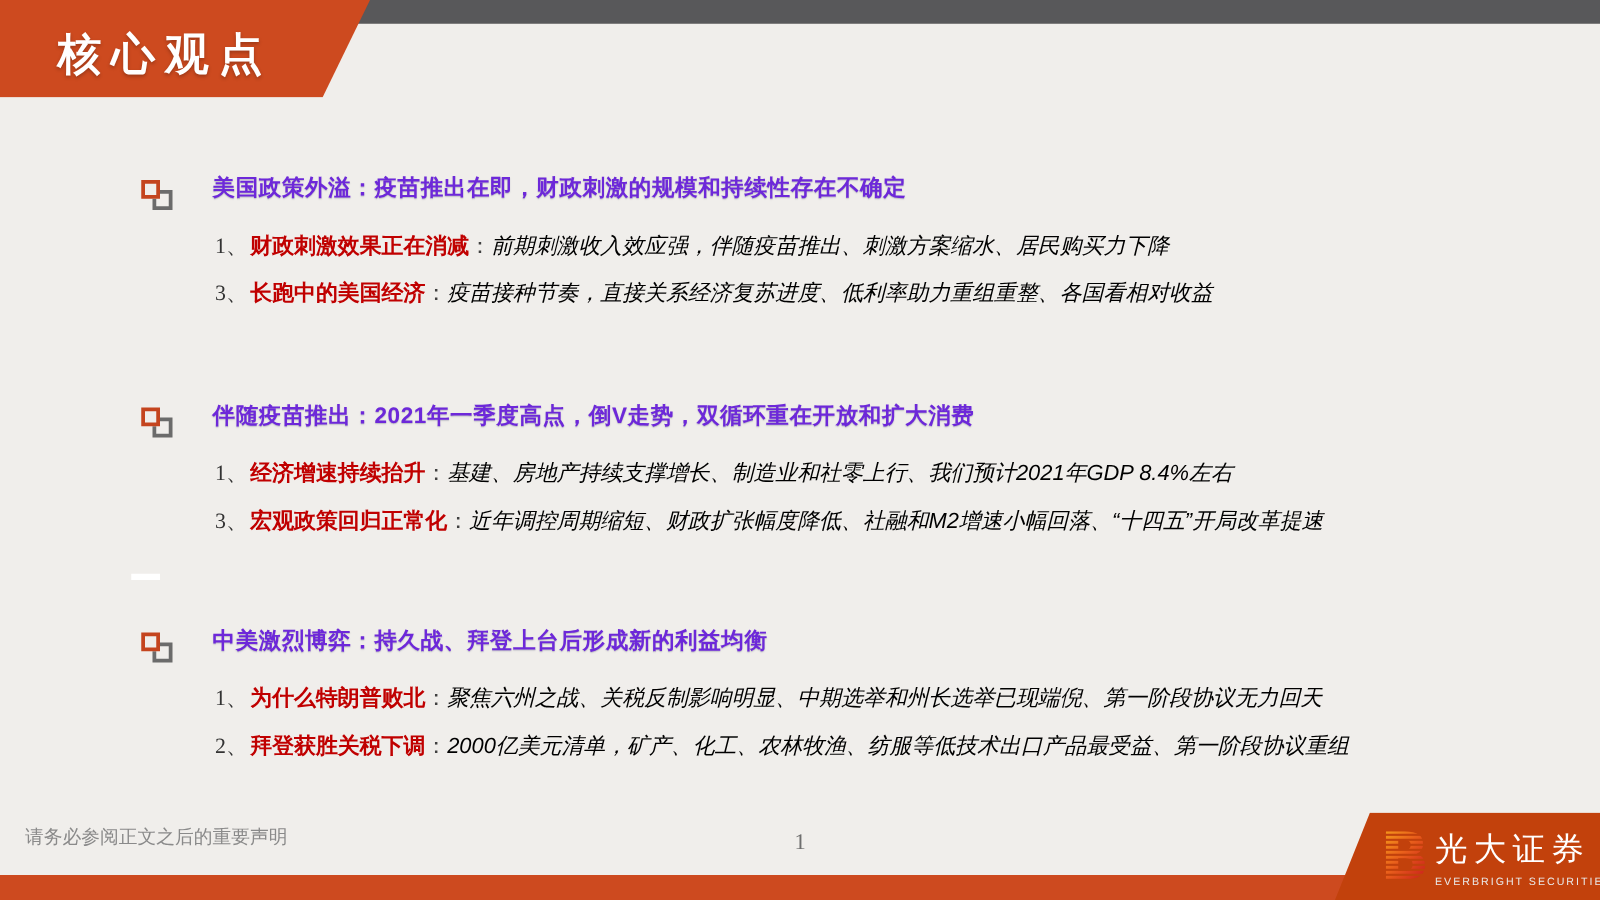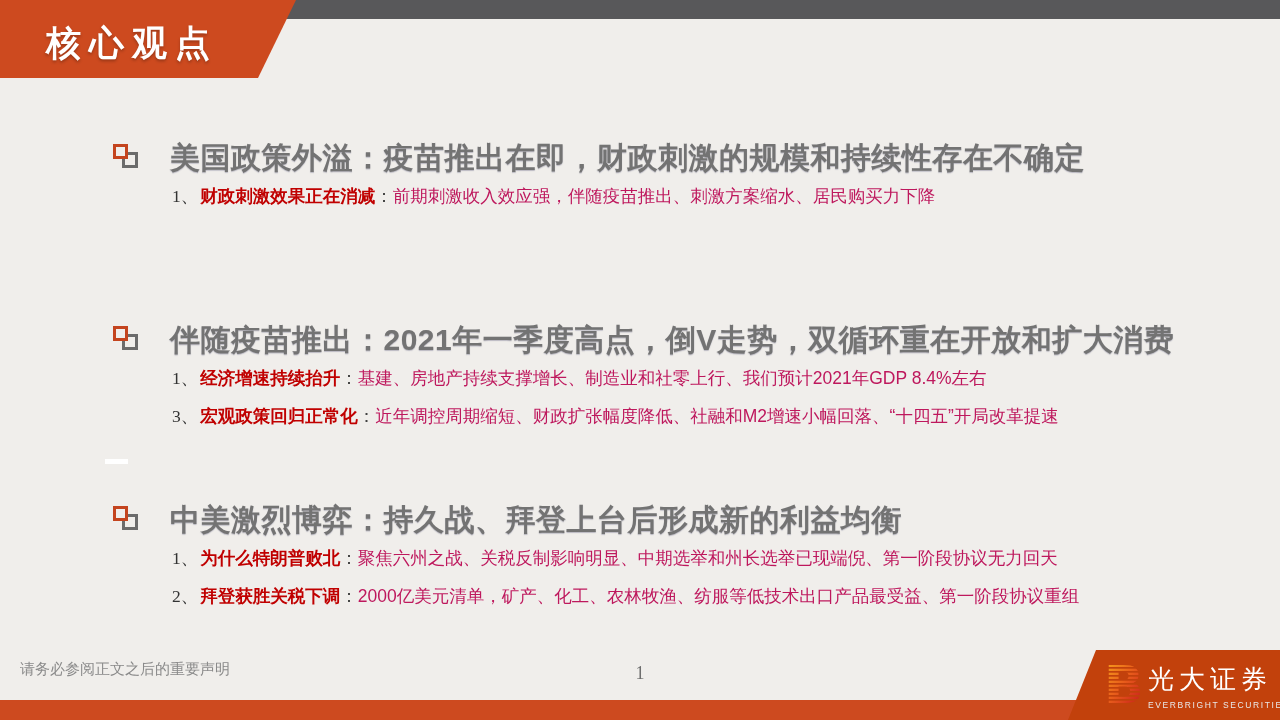--- a/index.html
+++ b/index.html
@@ -29,30 +29,30 @@
   .sq-gray {
     position:absolute; left:9px; top:8px; width:16px; height:16px;
     border:3px solid #6B6B6B; background:transparent;
   }
   .sq-orange {
     position:absolute; left:0; top:0; width:15px; height:15px;
     border:3px solid #C4441E; background:#F0EEEB;
   }
   .sec-heading {
     position:absolute; left:170px; top:0;
-    font-size:30px; font-weight:bold; color:#737373; letter-spacing:0.5px;
+    font-size:18px; font-weight:bold; color:#6d28d9; letter-spacing:0.5px;
     white-space:nowrap;
     text-shadow: 0 1px 1px rgba(90,90,120,0.35);
   }
   .points { position:absolute; left:172px; top:40px; }
   .point { height:37.5px; line-height:37.5px; white-space:nowrap; font-size:17.5px; color:#404040; }
   .pt-num { font-family:"Liberation Serif", serif; color:#333333; margin-right:2px; }
   .pt-lead { font-weight:bold; color:#C00000; }
   .pt-colon { color:#404040; }
-  .pt-body { color:#be185d; }
+  .pt-body { color:#000000;font-style:italic; }
   .sec1 { top:138px; }
   .sec2 { top:320px; }
   .sec3 { top:500px; }
   
   .dash { position:absolute; left:105px; top:459px; width:23px; height:5px; background:#FFFFFF; }
   
   .disclaimer { position:absolute; left:20px; top:660px; font-size:15px; color:#8A8A8A; }
   .page-num { position:absolute; left:630px; top:663px; width:20px; text-align:center;
     font-family:"Liberation Serif", serif; font-size:18px; color:#6E6E6E; }
   .bottom-bar { position:absolute; left:0; top:700px; width:1280px; height:20px; background:#CD4A1F; }
@@ -78,20 +78,23 @@
 
   <div class="section sec1">
     <span class="sec-icon">
       <span class="sq-gray"></span>
       <span class="sq-orange"></span>
     </span>
     <div class="sec-heading">美国政策外溢：疫苗推出在即，财政刺激的规模和持续性存在不确定</div>
     <div class="points">
       <div class="point">
         <span class="pt-num">1、</span><span class="pt-lead">财政刺激效果正在消减</span><span class="pt-colon">：</span><span class="pt-body">前期刺激收入效应强，伴随疫苗推出、刺激方案缩水、居民购买力下降</span>
+      </div>
+      <div class="point">
+        <span class="pt-num">3、</span><span class="pt-lead">长跑中的美国经济</span><span class="pt-colon">：</span><span class="pt-body">疫苗接种节奏，直接关系经济复苏进度、低利率助力重组重整、各国看相对收益</span>
       </div>
     </div>
   </div>
 
   <div class="section sec2">
     <span class="sec-icon">
       <span class="sq-gray"></span>
       <span class="sq-orange"></span>
     </span>
     <div class="sec-heading">伴随疫苗推出：2021年一季度高点，倒V走势，双循环重在开放和扩大消费</div>

